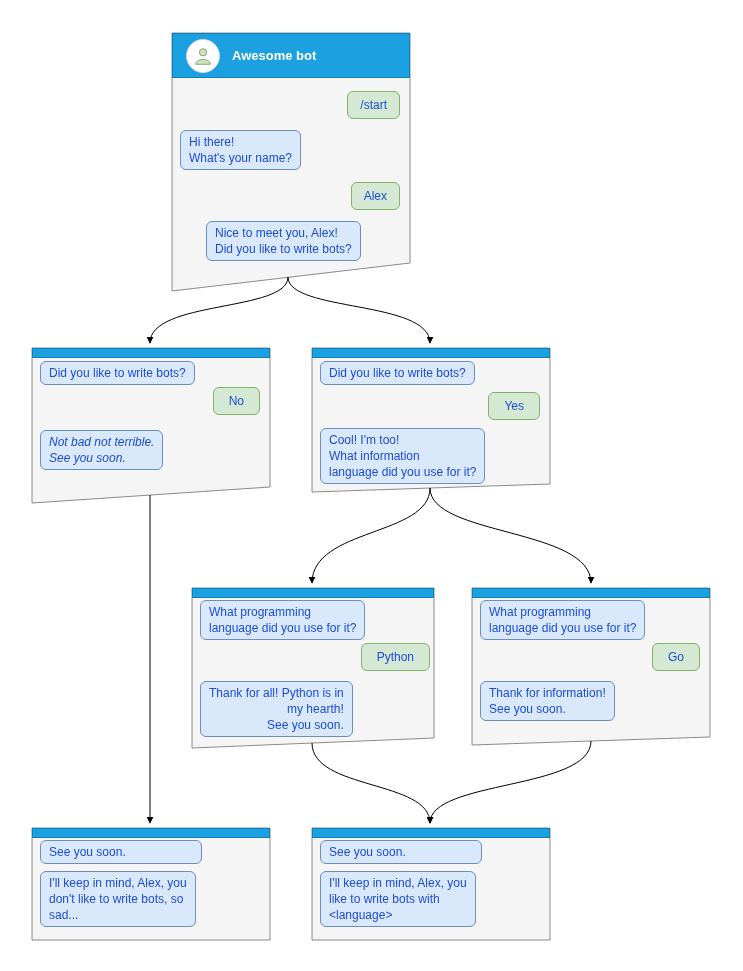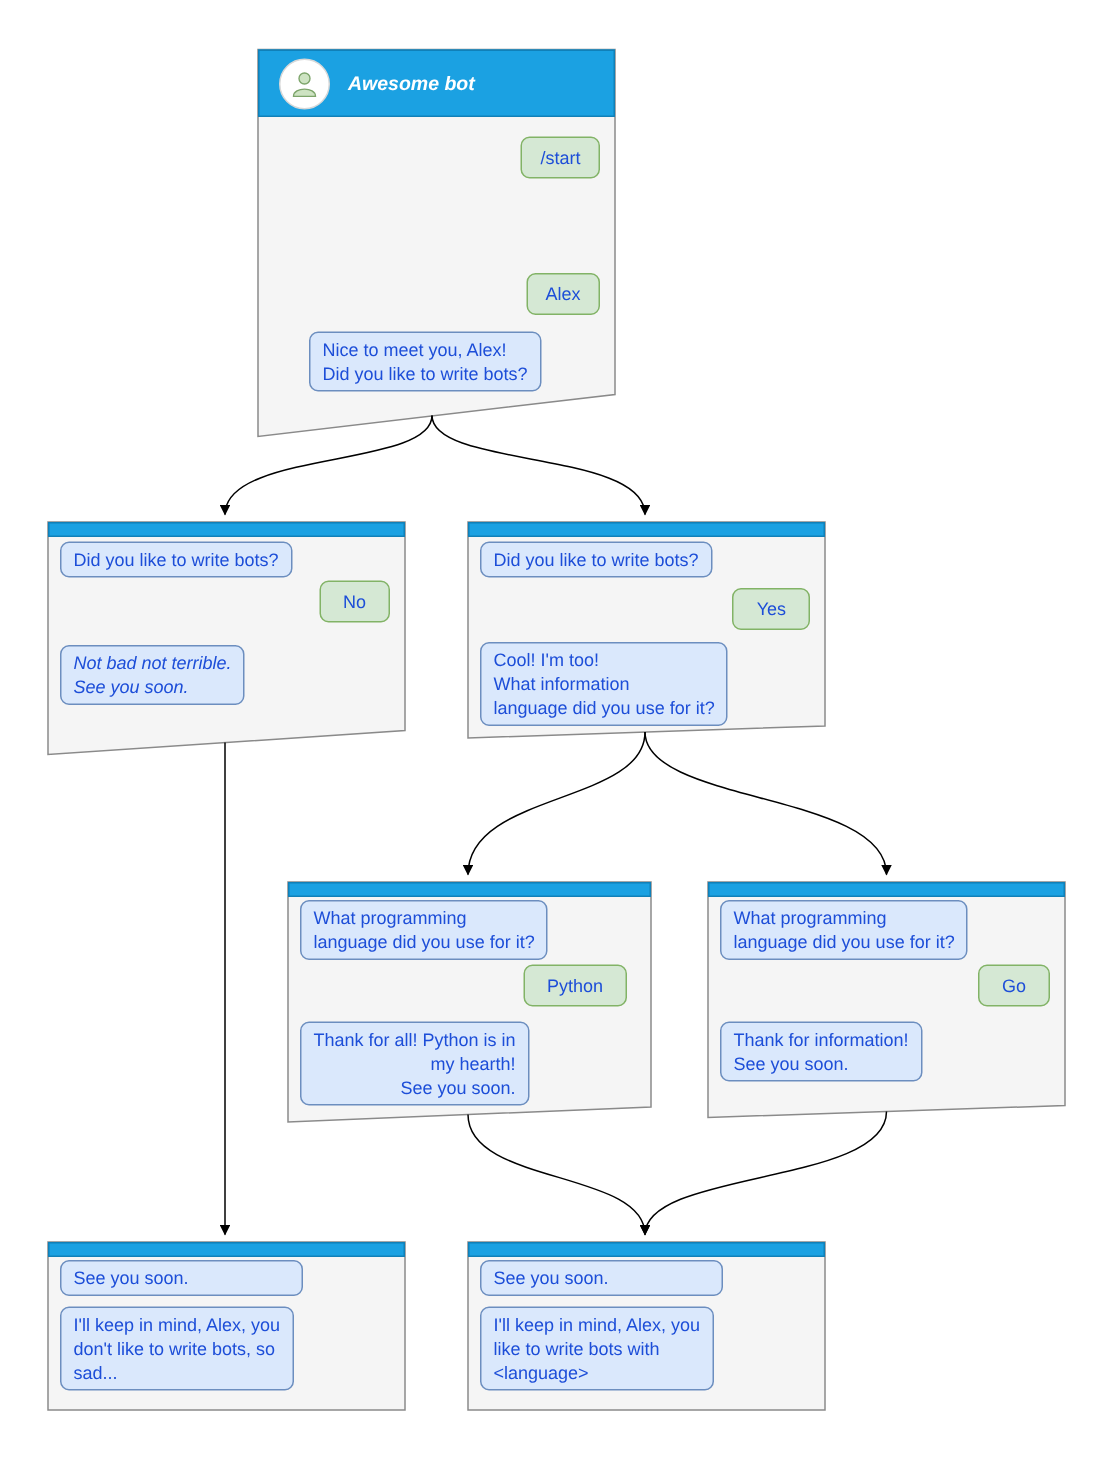--- a/index.html
+++ b/index.html
@@ -19,21 +19,21 @@
     background: var(--header-blue, #1ba1e2);
     border: 1px solid #1080b8;
     display: flex; align-items: center; gap: 12px; padding-left: 13px;
   }
   .avatar {
     width: 34px; height: 34px; border-radius: 50%;
     background: #ffffff; border: 1px solid #d8d8d8;
     display: flex; align-items: center; justify-content: center;
     flex: 0 0 auto;
   }
-  .hdr-title { color: #ffffff; font-weight: bold; font-size: 13px; font-style: italic; }
+  .hdr-title { color: #ffffff; font-weight: bold; font-size: 13px; }
 
   .hdr-bar {
     position: absolute; left: 0; top: 0; width: 100%; height: 10px;
     background: var(--header-blue, #1ba1e2);
     border: 1px solid #1080b8;
   }
 
   .bubble {
     position: absolute;
     font-size: 12px; line-height: 16px; color: #1d4ed8;
@@ -88,20 +88,22 @@
     <div class="hdr-main">
       <span class="avatar">
         <svg viewBox="0 0 24 24" width="22" height="22" aria-hidden="true">
           <circle cx="12" cy="8" r="4" fill="#cde3c2" stroke="#7da56b"></circle>
           <path d="M4,21 c0,-7 16,-7 16,0 z" fill="#cde3c2" stroke="#7da56b"></path>
         </svg>
       </span>
       <span class="hdr-title">Awesome bot</span>
     </div>
     <div class="bubble user" style="right:10px; top:58px;">/start</div>
+    <div class="bubble bot" style="left:8px; top:97px;">Hi there!
+What's your name?</div>
     <div class="bubble user" style="right:10px; top:149px;">Alex</div>
     <div class="bubble bot" style="left:8px; top:188px;margin-left:26px;">Nice to meet you, Alex!
 Did you like to write bots?</div>
   </div>
 
   <div class="window" style="left:32px; top:348px; width:238px; height:155px;">
     <div class="hdr-bar"></div>
     <div class="bubble bot" style="left:8px; top:13px;">Did you like to write bots?</div>
     <div class="bubble user answer" style="right:10px; top:39px;">No</div>
     <div class="bubble bot" style="left:8px; top:82px;font-style:italic;">Not bad not terrible.
@@ -114,21 +116,21 @@
     <div class="bubble user answer" style="right:10px; top:44px;">Yes</div>
     <div class="bubble bot" style="left:8px; top:80px;">Cool! I'm too!
 What information
 language did you use for it?</div>
   </div>
 
   <div class="window" style="left:192px; top:588px; width:242px; height:160px;">
     <div class="hdr-bar"></div>
     <div class="bubble bot" style="left:8px; top:12px;">What programming
 language did you use for it?</div>
-    <div class="bubble user answer" style="right:16px; top:55px;margin-left:32px;">Python</div>
+    <div class="bubble user answer" style="right:4px; top:55px;margin-left:32px;">Python</div>
     <div class="bubble bot" style="left:8px; top:93px;text-align:right;">Thank for all! Python is in
 my hearth!
 See you soon.</div>
   </div>
 
   <div class="window" style="left:472px; top:588px; width:238px; height:157px;">
     <div class="hdr-bar"></div>
     <div class="bubble bot" style="left:8px; top:12px;">What programming
 language did you use for it?</div>
     <div class="bubble user answer" style="right:10px; top:55px;">Go</div>

